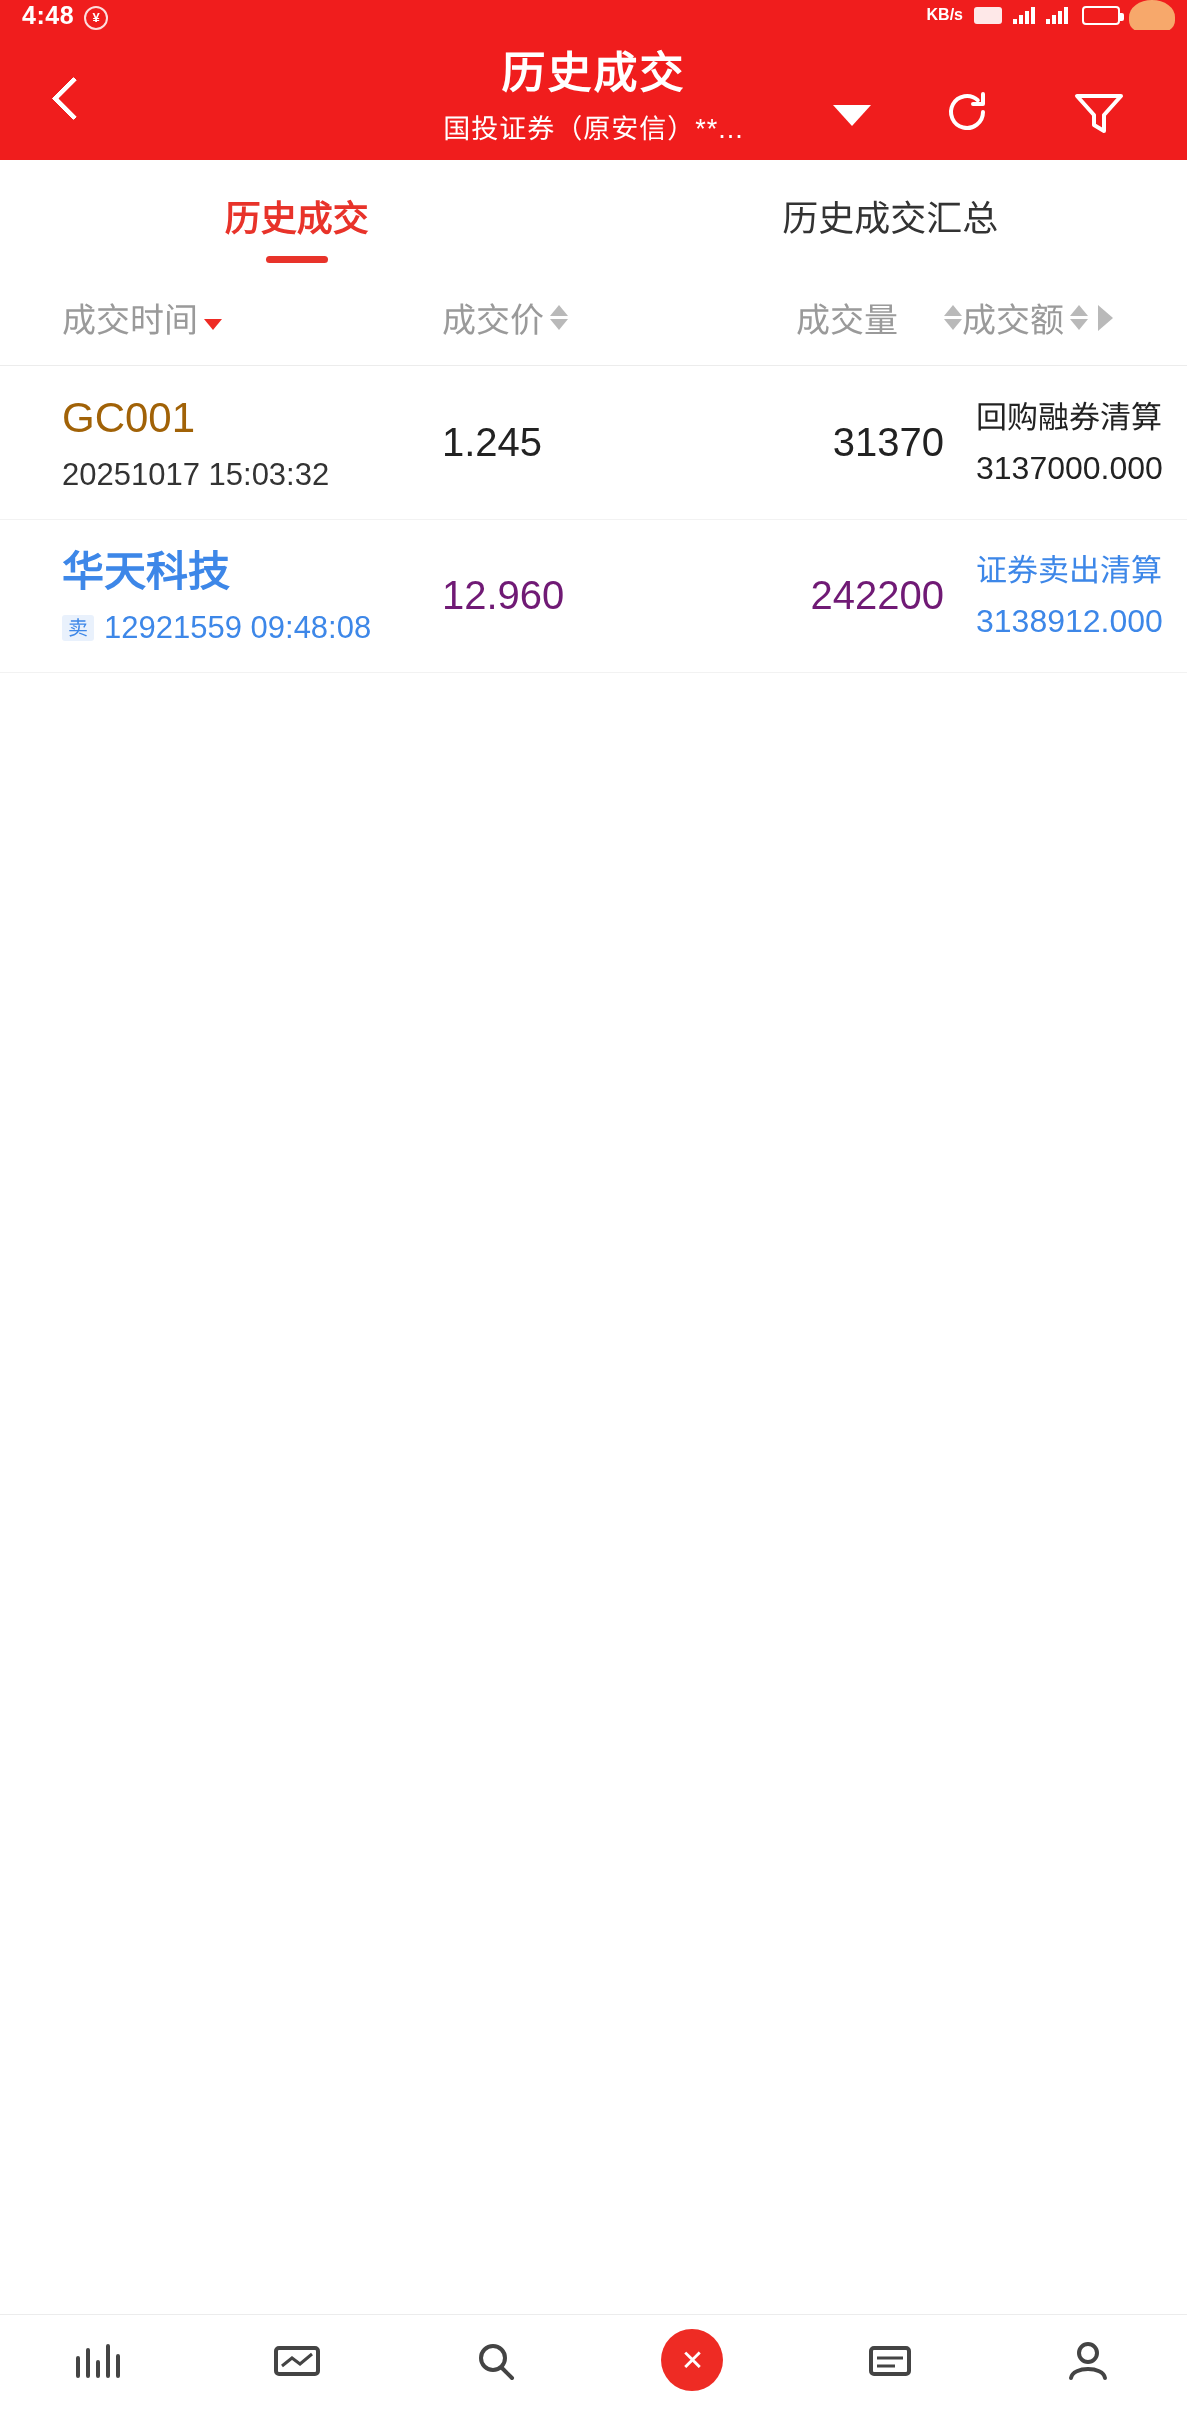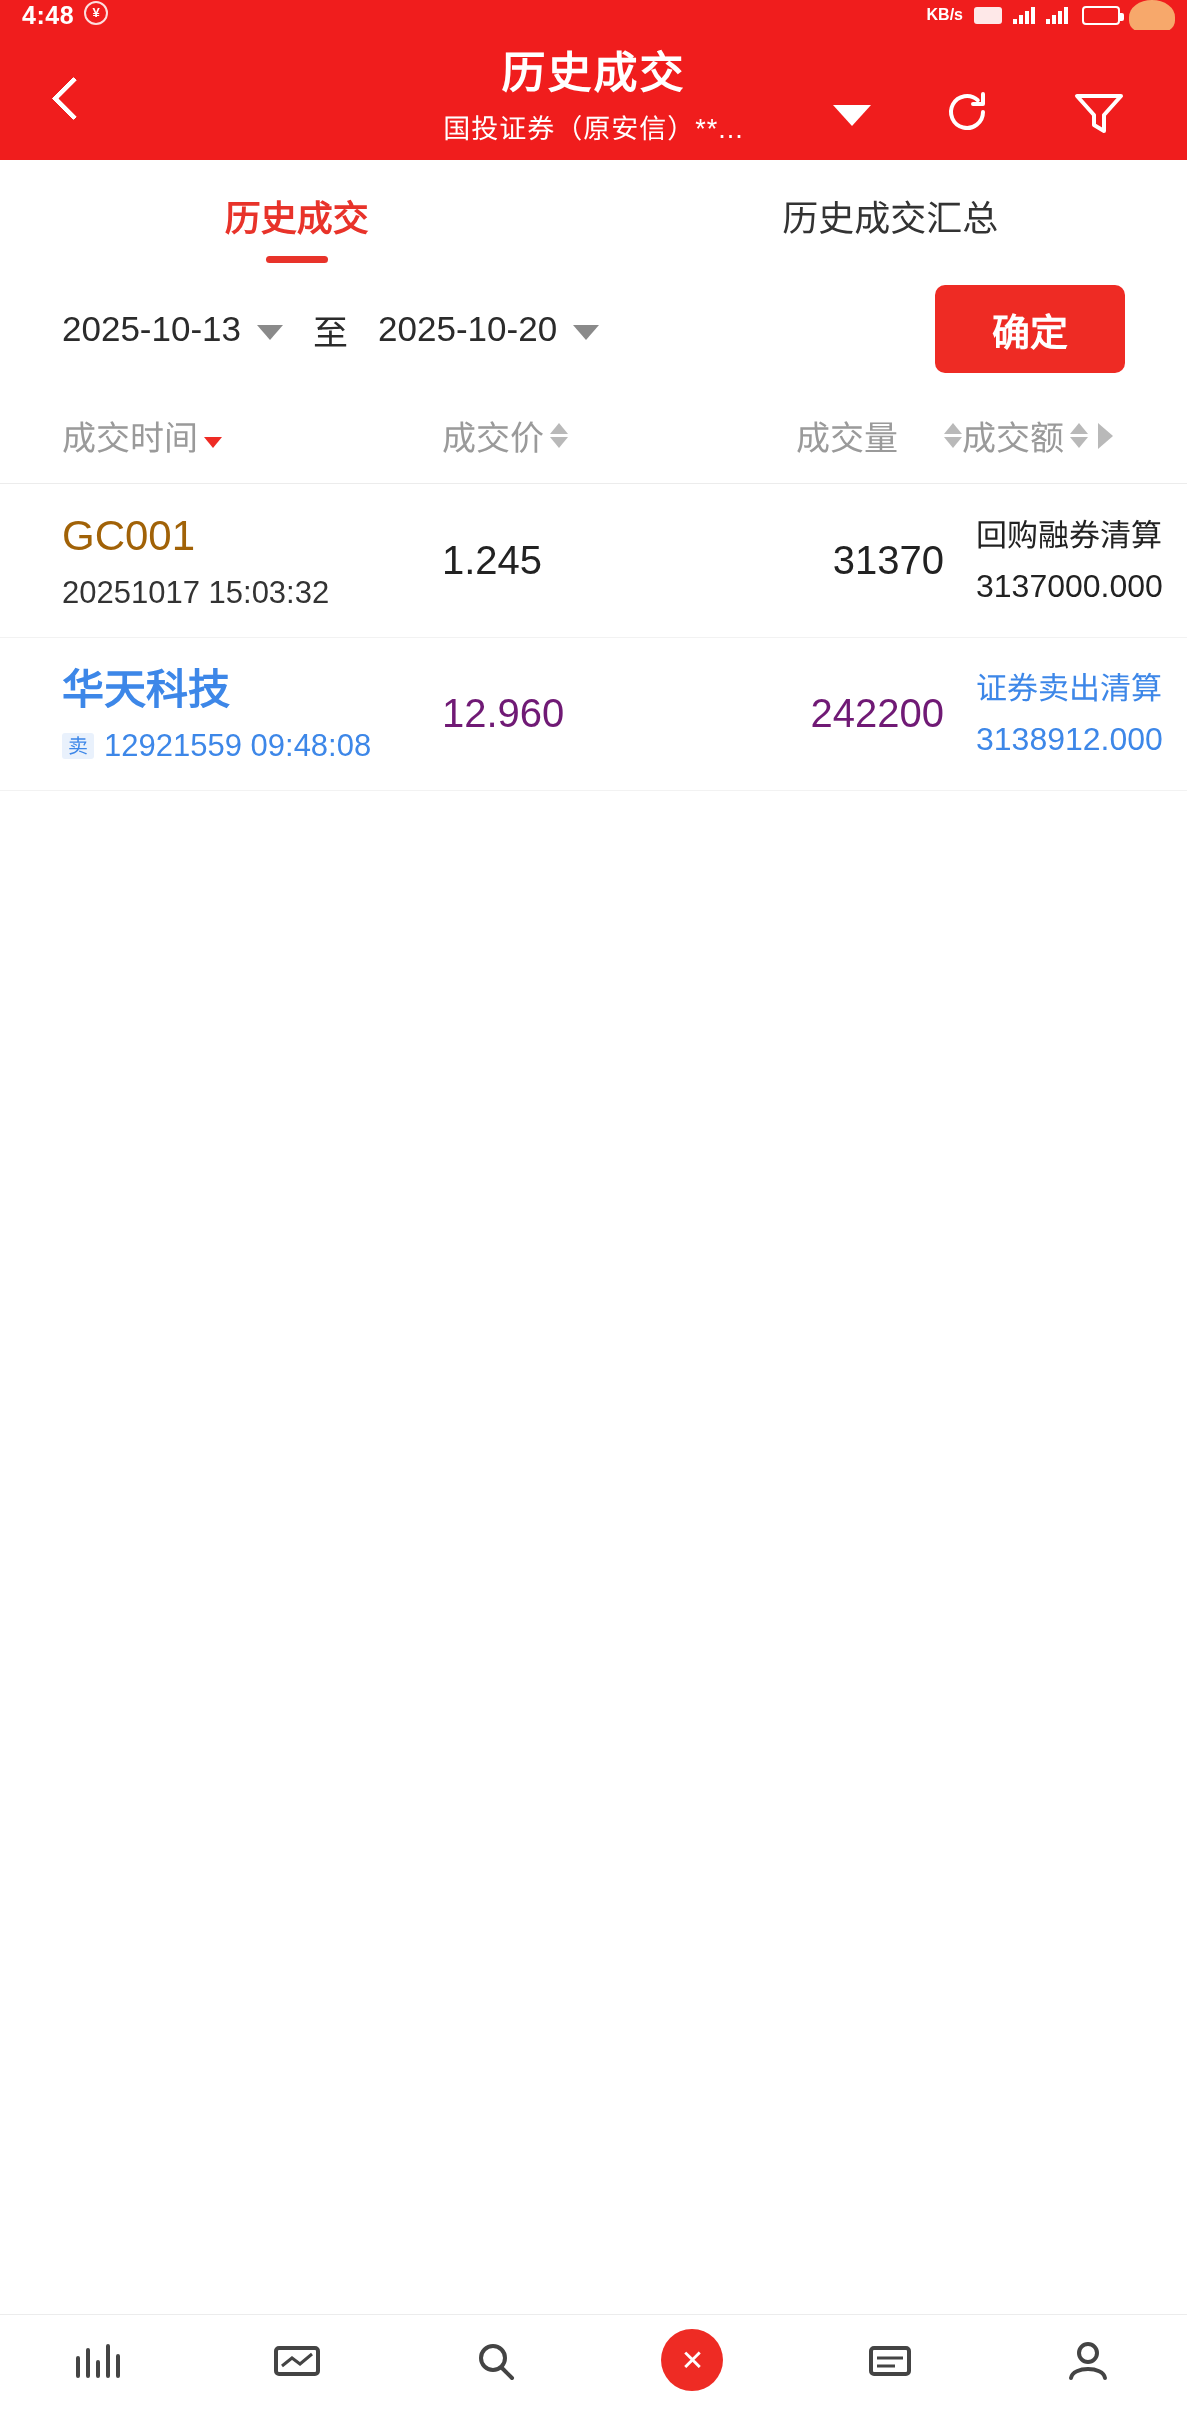--- a/index.html
+++ b/index.html
@@ -17,21 +17,21 @@
     height:30px;
     background:#f01d1d;
     color:#fff;
     display:flex;
     align-items:center;
     justify-content:space-between;
     padding:0 22px;
     font-size:22px;
     overflow:hidden;
   }
-  .sb-left{ display:flex; align-items:flex-start; gap:10px; font-weight:bold; }
+  .sb-left{ display:flex; align-items:flex-end; gap:10px; font-weight:bold; }
   .sb-clock{ font-size:25px; letter-spacing:0.5px; }
   .sb-badge{
     width:24px;height:24px;border-radius:50%;
     border:2px solid rgba(255,255,255,.85);
     display:flex;align-items:center;justify-content:center;
     font-size:13px;line-height:1;
   }
   .sb-right{ display:flex; align-items:center; gap:11px; font-size:17px;text-align:center; }
   .sb-kbs{ font-weight:bold; font-size:16px; }
   .sb-bars{ display:flex; align-items:flex-end; gap:2px; height:18px; }
@@ -266,32 +266,20 @@
   <div class="tabs">
     <div class="tab active">
       <span>历史成交</span>
       <span class="underline"></span>
     </div>
     <div class="tab">
       <span>历史成交汇总</span>
     </div>
   </div>
 
-  <div class="filterbar">
-    <div class="date-pick">
-      <span>2025-10-13</span>
-      <span class="tri-down"></span>
-    </div>
-    <span class="zhi">至</span>
-    <div class="date-pick">
-      <span>2025-10-20</span>
-      <span class="tri-down"></span>
-    </div>
-    <button class="confirm-btn">确定</button>
-  </div>
 
   <div class="colhead">
     <div class="ch ch-time">
       <span>成交时间</span>
       <span class="sortarrows desc-active">
           <i class="up"></i>
           <i class="dn"></i>
         </span>
     </div>
     <div class="ch ch-price">

